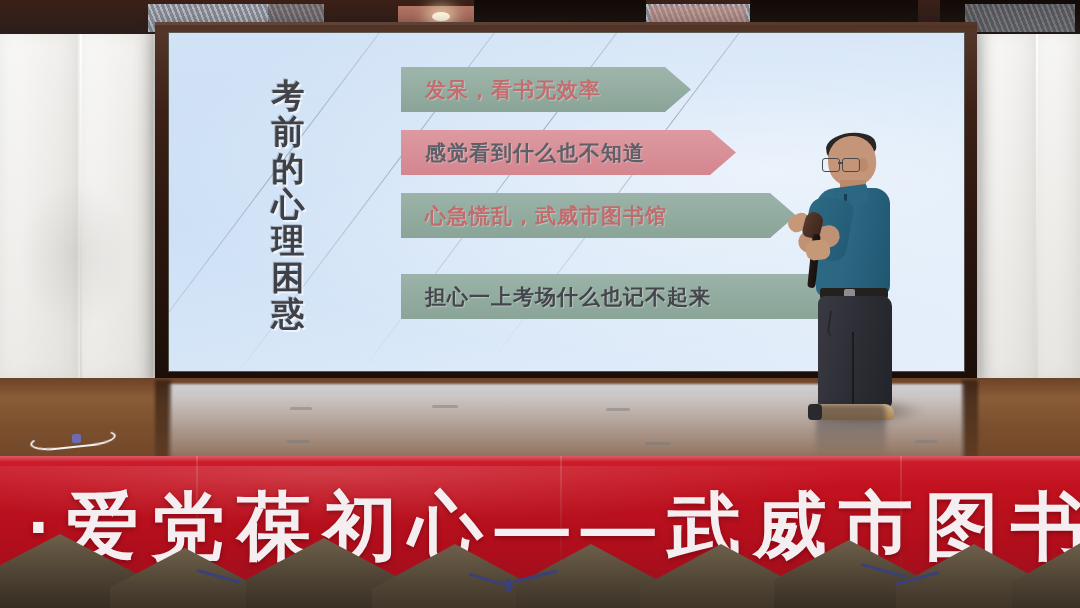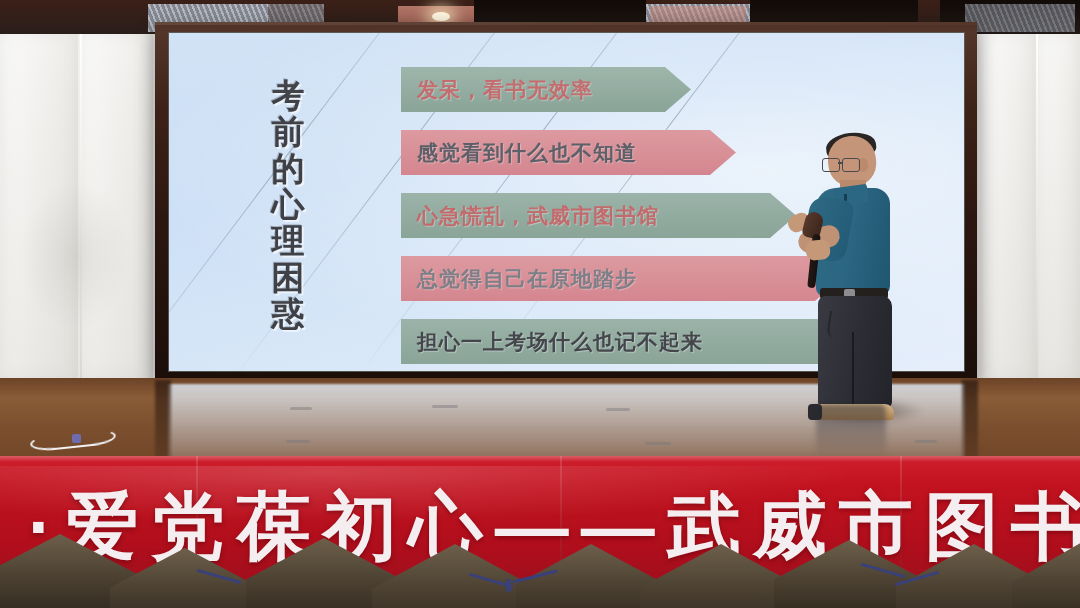--- a/index.html
+++ b/index.html
@@ -51,21 +51,21 @@
   
   .slide-title { position:absolute; left:88px; top:46px; width:62px;
     display:flex; flex-direction:column; align-items:center; gap:2px; }
   .slide-title span { font-size:33px; line-height:1.04; font-weight:bold;
     color:#3f4147; letter-spacing:0;
     text-shadow:2px 2px 0 rgba(255,255,255,.55), -1px -1px 0 rgba(90,95,105,.35); }
 
   
   .bars { position:absolute; left:232px; top:34px; width:560px; }
   .bar { position:relative; height:45px; display:flex; align-items:center;
-    clip-path:polygon(0 0, calc(100% - 26px) 0, 100% 50%, calc(100% - 26px) 100%, 0 100%); }
+    clip-path:polygon(0 0, calc(100% - 26px) 0, 100% 50%, calc(100% - 26px) 100%, 0 100%);padding-left:8px; }
   .bar.green { background:linear-gradient(180deg,#9bb3a8,#8aa498); }
   .bar.pink  { background:linear-gradient(180deg,#dd9aa0,#d4868f); }
   .bar-txt { padding-left:16px; font-size:21px; font-weight:bold; white-space:nowrap;
     letter-spacing:1px; }
   .bar.green .bar-txt { color:#c36a6c; text-shadow:1px 1px 1px rgba(255,255,255,.35); }
   .bar.pink  .bar-txt { color:#5d6068; text-shadow:1px 1px 1px rgba(255,255,255,.3); }
   .bar.green.dk .bar-txt { color:#44464c; }
   .bar.pink.lt .bar-txt { color:#7c7f87; }
   .bar-gap { height:18px; }
 
@@ -222,23 +222,20 @@
       </div>
       <div class="bar-gap"></div>
       <div class="bar pink" style="width:335px;">
         <div class="bar-txt">感觉看到什么也不知道</div>
       </div>
       <div class="bar-gap"></div>
       <div class="bar green dk" style="width:395px;">
         <div class="bar-txt" style="color:#c36a6c;">心急慌乱，武威市图书馆</div>
       </div>
       <div class="bar-gap"></div>
-      <div class="bar pink lt" style="width:440px;">
-        <div class="bar-txt">总觉得自己在原地踏步</div>
-      </div>
       <div class="bar-gap"></div>
       <div class="bar green dk" style="width:478px;">
         <div class="bar-txt" style="color:#44464c;">担心一上考场什么也记不起来</div>
       </div>
     </div>
   </div>
 
   <div class="floor"></div>
   <div class="refl" style="left:168px;width:797px;"></div>
   <div class="refl-dark" style="left:155px;width:16px;"></div>

